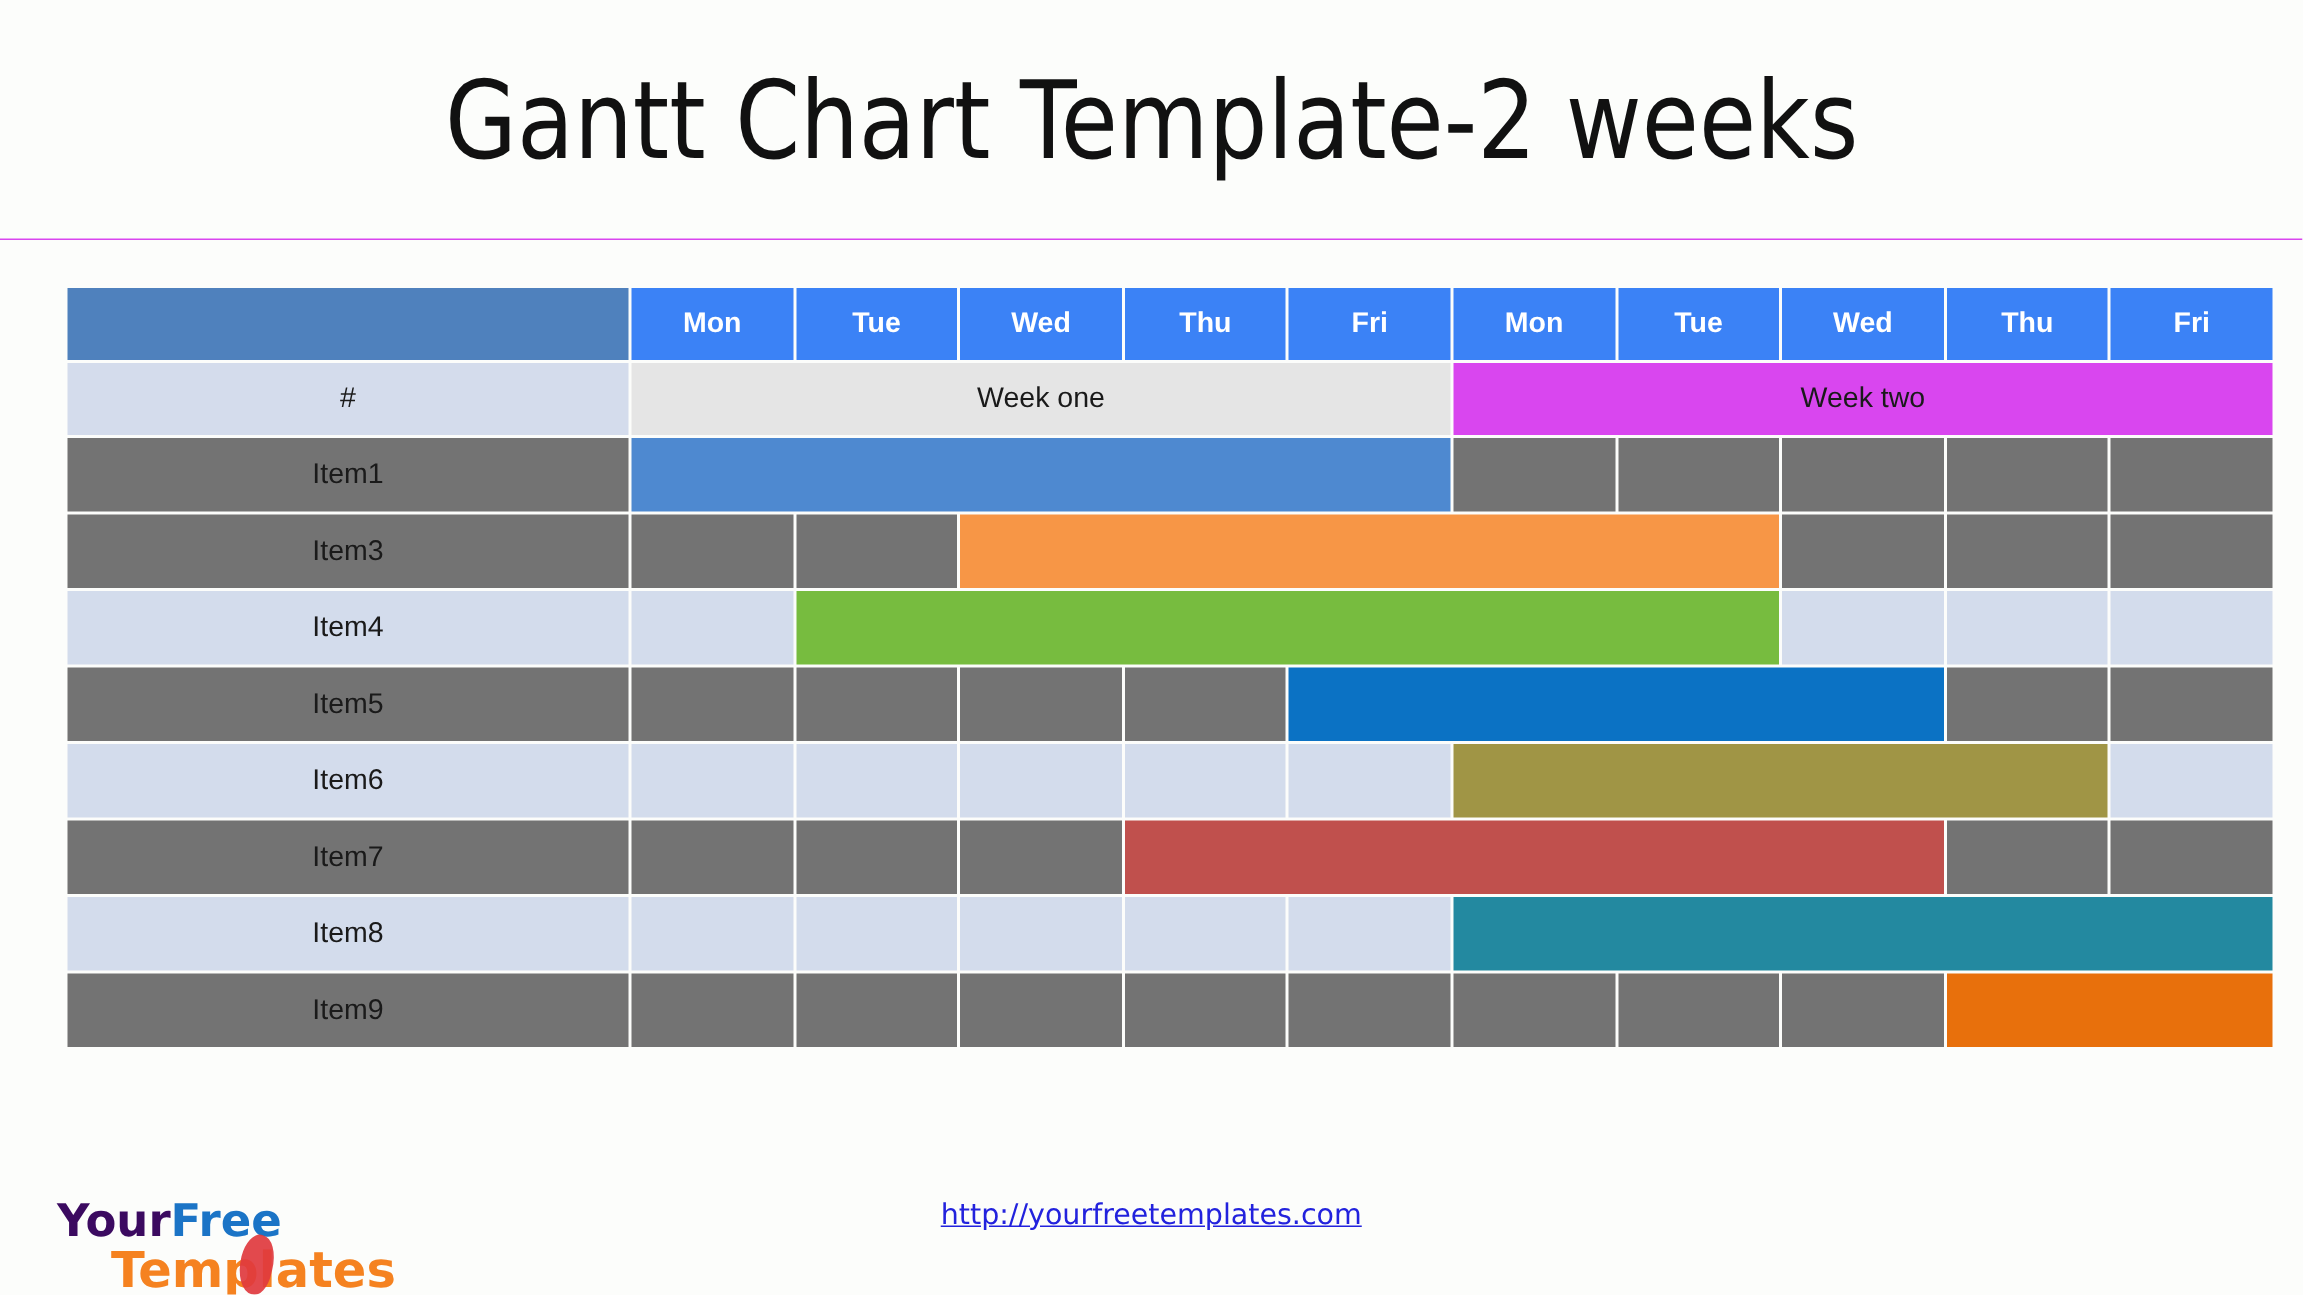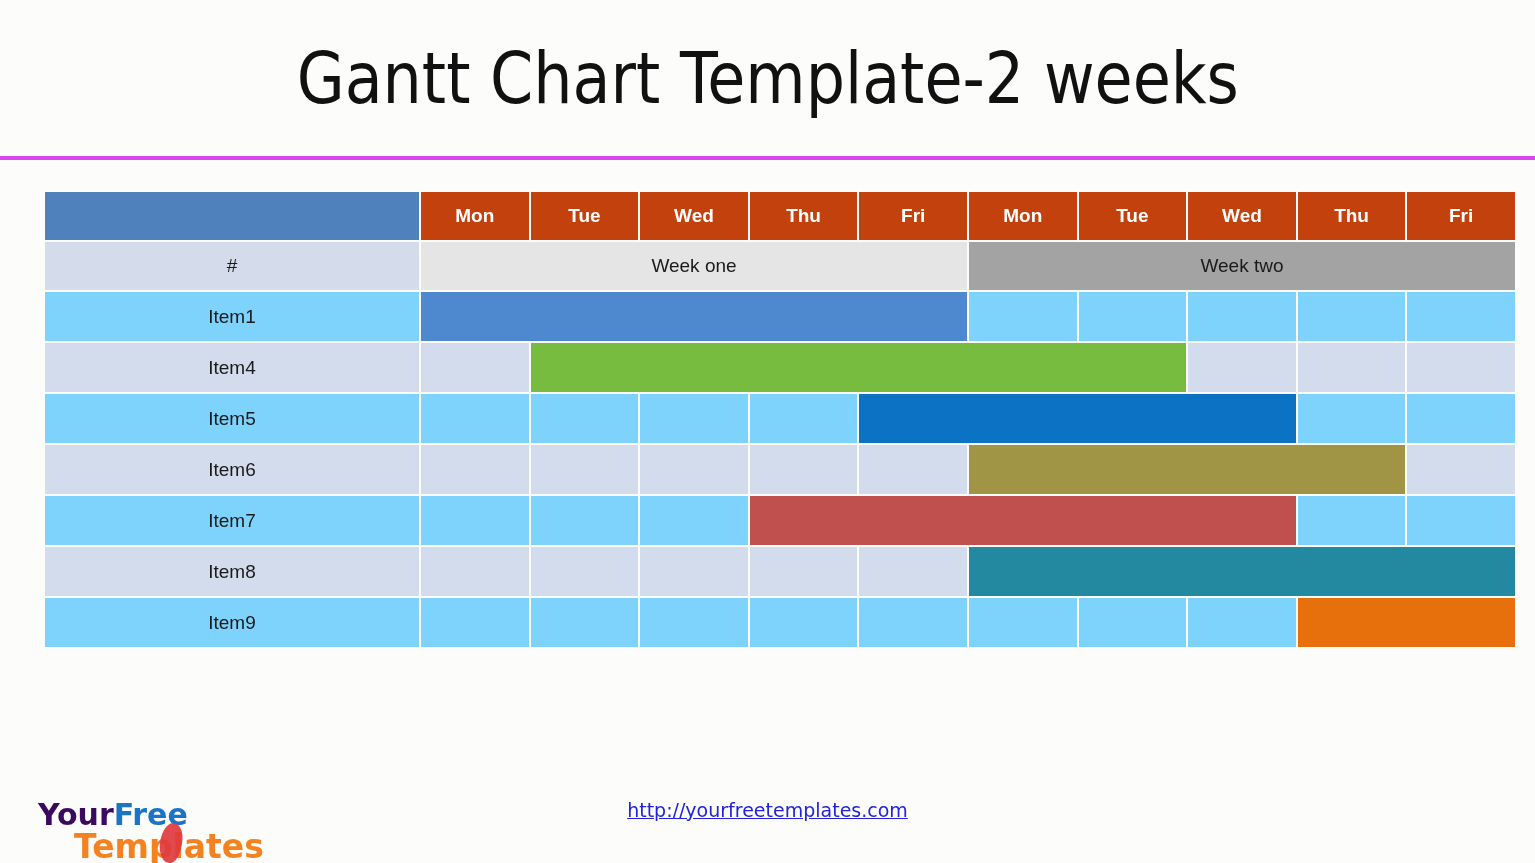--- a/index.html
+++ b/index.html
@@ -12,21 +12,21 @@
     background: #FCFDFB;
     font-family: "Liberation Sans", sans-serif;
     overflow: hidden;
     position: relative;
   }
 
   
   #title-bar {
     height: 160px;
     box-sizing: border-box;
-    border-bottom: 4px solid #d946ef;
+    border-bottom: 1px solid #d946ef;
     display: flex;
     align-items: center;
     justify-content: center;
   }
   #page-title {
     font-size: 72px;
     font-weight: 400;
     color: #111111;
     letter-spacing: 0px;
     transform: scaleX(0.86);
@@ -53,21 +53,21 @@
     font-size: 19px;
     text-align: center;
     vertical-align: middle;
     overflow: hidden;
   }
   col.label-col { width: 374px; }
   col.day-col   { width: 107.6px; }
 
   
   .hdr {
-    background: #c2410c;
+    background: #3b82f6;
     color: #FFFFFF;
     font-weight: bold;
     height: 47px;
     font-size: 20px;
   }
   .hdr-corner {
     background: #4F81BD;
   }
 
   
@@ -83,21 +83,21 @@
     font-size: 21px;
   }
   .week-two {
     background: #FAD9BC;
     color: #1A1A1A;
     font-size: 21px;
   }
 
   
   tr.item-row td { height: 49px; }
-  .row-odd  { background: #7dd3fc; }
+  .row-odd  { background: #737373; }
   .row-even { background: #D3DCEC; }
   .item-label {
     color: #1A1A1A;
     font-size: 21px;
   }
 
   
   #footer {
     position: absolute;
     left: 0;
@@ -185,29 +185,38 @@
           <td class="hdr">Fri</td>
           <td class="hdr">Mon</td>
           <td class="hdr">Tue</td>
           <td class="hdr">Wed</td>
           <td class="hdr">Thu</td>
           <td class="hdr">Fri</td>
         </tr>
       <tr id="week-row" class="wk-row">
           <td class="lbl-hash">#</td>
           <td class="week-one" colspan="5" style="background: #e5e5e5;">Week one</td>
-          <td class="week-two" colspan="5" style="background: #a3a3a3;">Week two</td>
+          <td class="week-two" colspan="5" style="background: #d946ef;">Week two</td>
         </tr>
     </thead>
     <tbody id="gantt-body">
         <tr class="item-row">
           <td class="item-label row-odd">Item1</td>
           <td colspan="5" style="background: rgb(78, 137, 208);"></td>
           <td class="row-odd"></td>
           <td class="row-odd"></td>
+          <td class="row-odd"></td>
+          <td class="row-odd"></td>
+          <td class="row-odd"></td>
+        </tr>
+        <tr class="item-row">
+          <td class="item-label row-odd">Item3</td>
+          <td class="row-odd"></td>
+          <td class="row-odd"></td>
+          <td colspan="5" style="background: rgb(247, 150, 70);"></td>
           <td class="row-odd"></td>
           <td class="row-odd"></td>
           <td class="row-odd"></td>
         </tr>
         <tr class="item-row">
           <td class="item-label row-even">Item4</td>
           <td class="row-even"></td>
           <td colspan="6" style="background: rgb(119, 188, 63);"></td>
           <td class="row-even"></td>
           <td class="row-even"></td>

